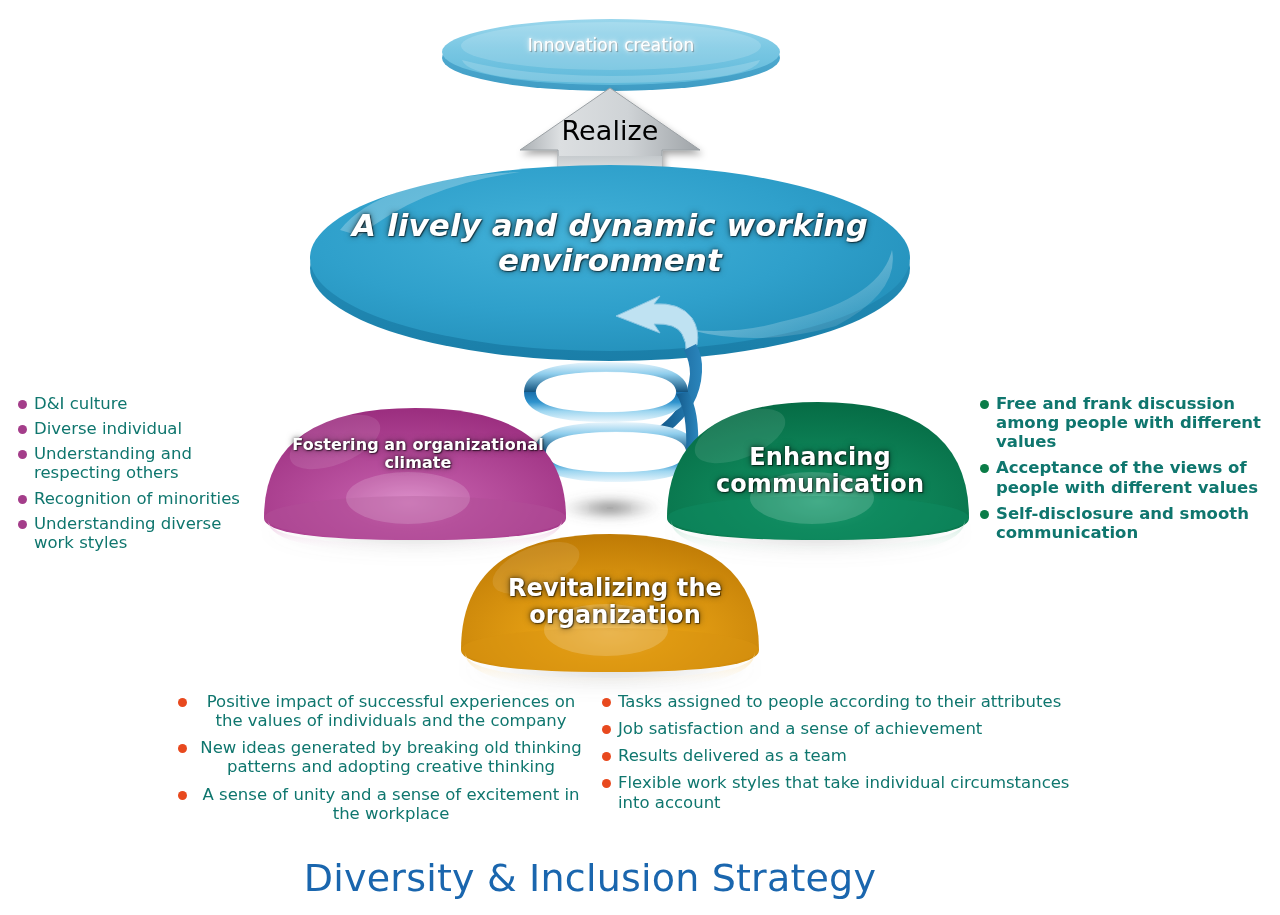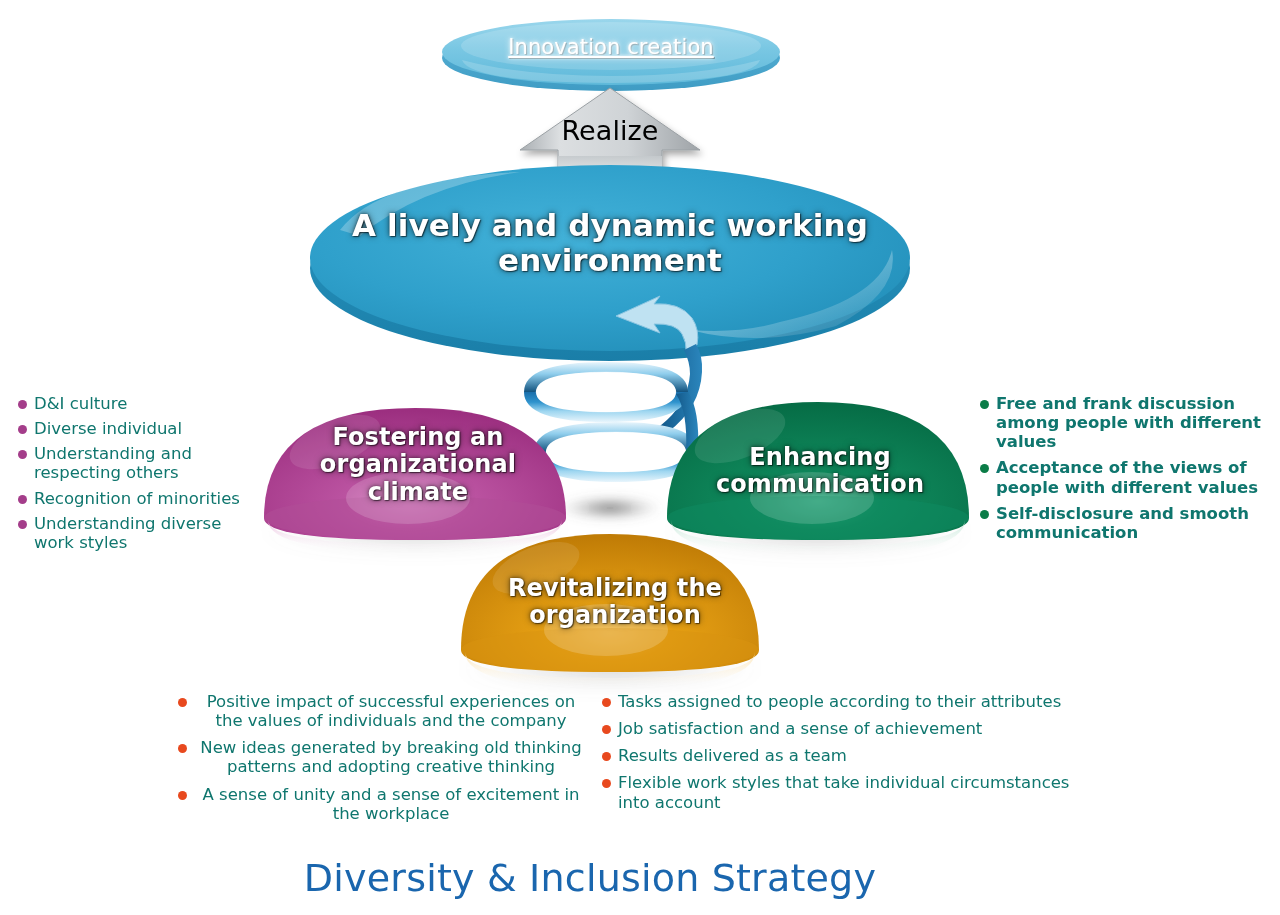--- a/index.html
+++ b/index.html
@@ -24,35 +24,35 @@
     letter-spacing: 0.1px;
     text-shadow:
        0 0 7px rgba(0,0,0,.55),
        0 0 3px rgba(0,0,0,.45),
        1px 1px 1px rgba(0,0,0,.5);
     pointer-events: none;
     user-select: none;
   }
   #lbl-innovation {
     left: 441px; top: 36px; width: 340px;
-    font-size: 21px; font-weight: normal;
+    font-size: 17px; font-weight: normal;
     text-shadow: 0 0 6px rgba(255,255,255,.95), 0 0 3px rgba(255,255,255,.9),
                  1px 1px 1px rgba(0,0,0,.45);
-    text-decoration: underline;
   }
   #lbl-realize {
     left: 520px; top: 116px; width: 180px;
     font-size: 27px; font-weight: normal; color: #000;
     text-shadow: none;
   }
   #lbl-lively {
     left: 345px; top: 208px; width: 530px;
     font-size: 31px;
-  }
-  #lbl-fostering { left: 268px; top: 424px; width: 300px; font-size: 24px; }
+    font-style: italic;
+  }
+  #lbl-fostering { left: 268px; top: 436px; width: 300px; font-size: 16px; }
   #lbl-enhancing { left: 690px; top: 444px; width: 260px; font-size: 24px; }
   #lbl-revitalizing { left: 490px; top: 575px; width: 250px; font-size: 24px; }
 
   
   .blist { position: absolute; list-style: none; }
   .blist li {
     position: relative;
     padding-left: 16px;
     margin-bottom: 5px;
     color: #0f766e;

